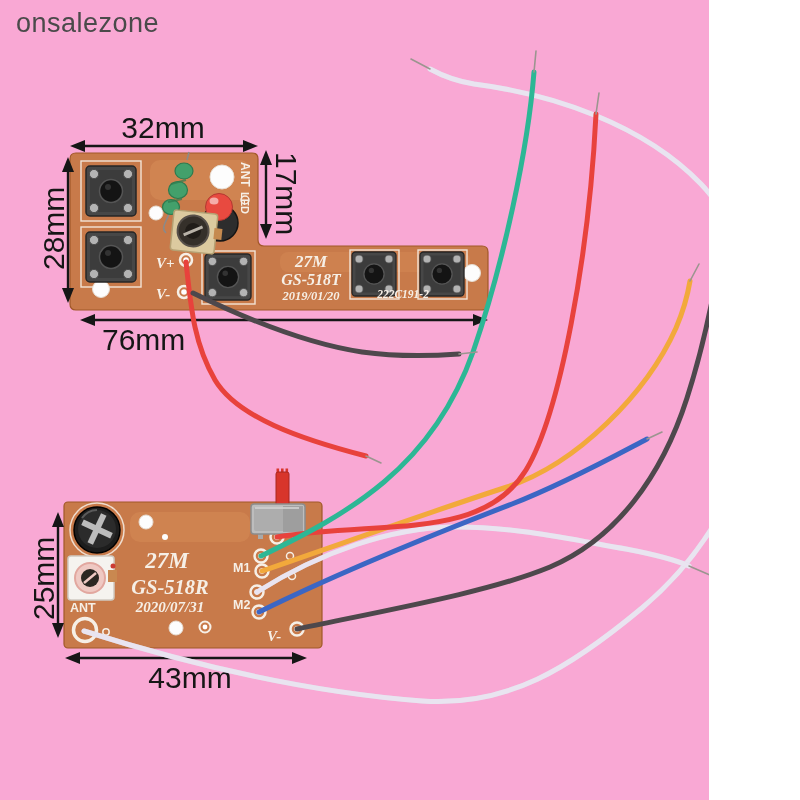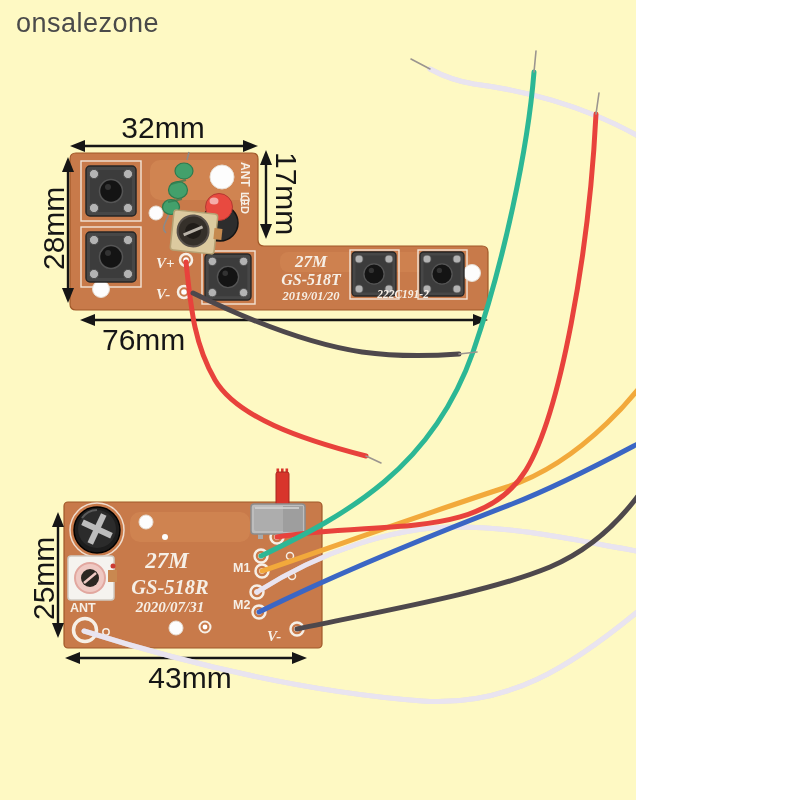--- a/index.html
+++ b/index.html
@@ -1,16 +1,16 @@
 <!DOCTYPE html>
 <html><head>
 <meta charset="utf-8">
 <style>
   html,body{margin:0;padding:0;background:#ffffff;}
-  .stage{position:relative;width:636px;height:800px;background:#fef9c3;overflow:hidden;
+  .stage{position:relative;width:709px;height:800px;background:#f9a8d4;overflow:hidden;
          font-family:"Liberation Sans",sans-serif;}
   .watermark{position:absolute;left:16px;top:8px;font-size:27px;font-weight:400;
              color:#4a4a4a;letter-spacing:.5px;font-family:"Liberation Sans",sans-serif;}
   svg{position:absolute;left:0;top:0;}
   text{user-select:none;}
   .dim-label{font-family:"Liberation Sans",sans-serif;font-size:30px;font-weight:500;fill:#161616;}
   .silk{font-family:"Liberation Serif",serif;font-weight:bold;font-style:italic;fill:#f6efe6;}
   .silk-sans{font-family:"Liberation Sans",sans-serif;font-weight:bold;fill:#f6efe6;}
   .wire{fill:none;stroke-linecap:round;stroke-width:5;}
   .wire-thin{fill:none;stroke-linecap:round;stroke-width:1.6;}

